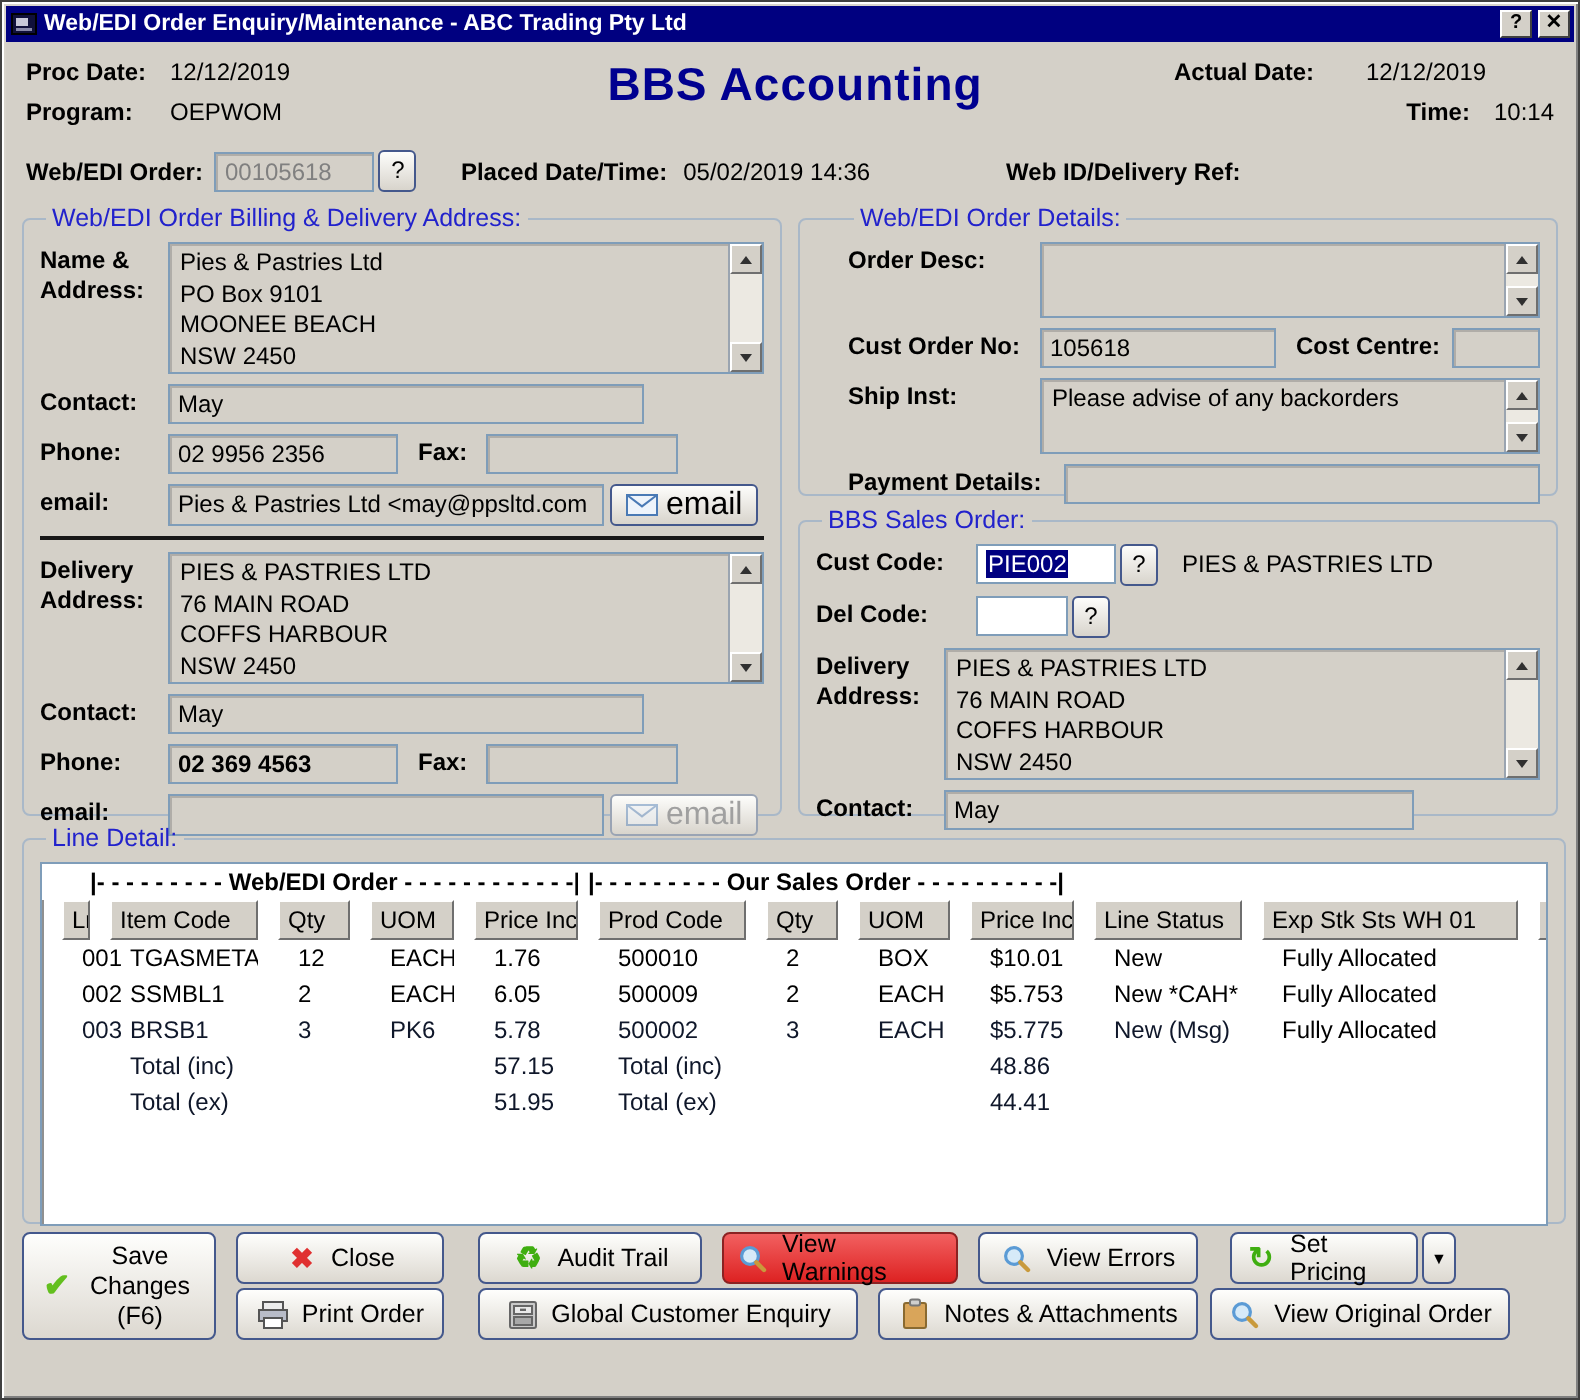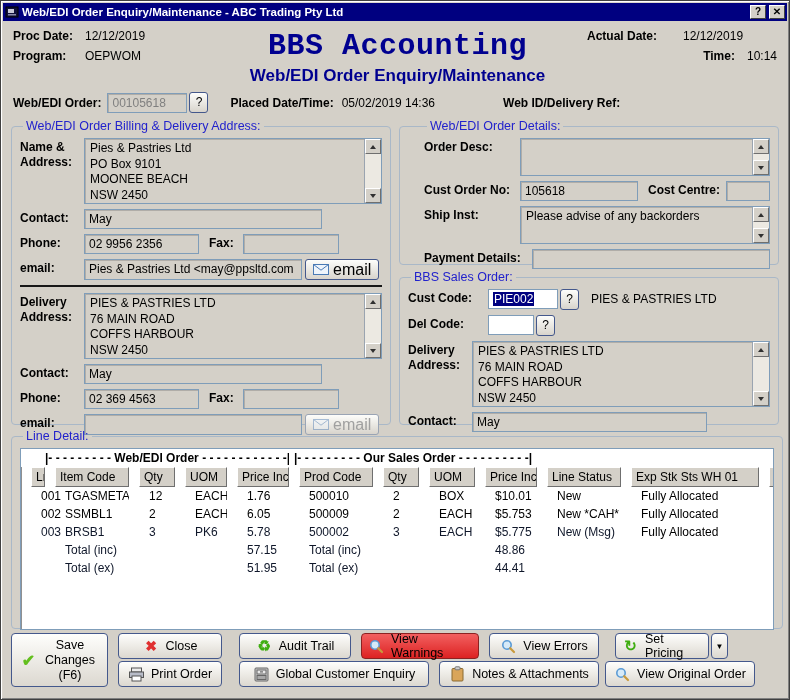--- a/index.html
+++ b/index.html
@@ -18,21 +18,21 @@
   
   .header { display:flex; padding:8px 10px 2px 10px; }
   .hcol-left { width:195px; }
   .hcol-right { width:190px; }
   .hrow { display:flex; margin-bottom:6px; }
   .hlabel { font-weight:bold; }
   .hcol-left .hlabel { width:72px; }
   .hcol-right .hlabel { width:84px; text-align:left; }
   .hcol-right .hval { margin-left:12px; }
   .hcenter { flex:1; text-align:center; color:#000090; font-weight:bold; }
-  .app-title { font-size:30px; letter-spacing:0.5px;font-family:Liberation Mono, monospace; }
+  .app-title { font-size:23px; letter-spacing:0.5px; }
   .screen-title { font-size:17px; margin-top:3px; }
 
   
   .order-bar { display:flex; align-items:center; padding:4px 10px 6px 10px; }
   .order-bar .b { font-weight:bold; }
 
   
   .field { background:#d4d0c8; border:1px solid #7f9db9; height:20px; padding:2px 4px;
     overflow:hidden; white-space:nowrap; box-shadow: inset 1px 1px 0 rgba(110,110,110,0.35); }
   .field.white { background:#ffffff; box-shadow:none; }
@@ -119,21 +119,20 @@
         <span class="hlabel">Proc Date:</span>
         <span>12/12/2019</span>
       </div>
       <div class="hrow">
         <span class="hlabel">Program:</span>
         <span>OEPWOM</span>
       </div>
     </div>
     <div class="hcenter">
       <div class="app-title">BBS Accounting</div>
-      <div class="screen-title">Web/EDI Order Enquiry/Maintenance</div>
     </div>
     <div class="hcol-right">
       <div class="hrow">
         <span class="hlabel">Actual Date:</span>
         <span class="hval">12/12/2019</span>
       </div>
       <div class="hrow" style="justify-content:flex-end; margin-right:0;">
         <span class="hlabel" style="text-align:right; width:84px;">Time:</span>
         <span class="hval">10:14</span>
       </div>
@@ -218,21 +217,21 @@
         </div>
       </div>
 
       <div class="frow">
         <span class="flabel">Contact:</span>
         <div class="field" style="width:238px;">May</div>
       </div>
 
       <div class="frow">
         <span class="flabel">Phone:</span>
-        <div class="field" style="width:115px;">02 369 4563</div>
+        <div class="field" style="width:115px;font-weight:bold;">02 369 4563</div>
         <span class="flabel" style="width:34px; margin-left:10px;">Fax:</span>
         <div class="field" style="width:96px;"></div>
       </div>
 
       <div class="frow" style="margin-bottom:0;">
         <span class="flabel">email:</span>
         <div class="field" style="width:218px; height:21px;"></div>
         <div class="email-btn dis">
           <svg width="16" height="11" viewBox="0 0 16 11">
             <rect x="0.5" y="0.5" width="15" height="10" fill="#eef4fb" stroke="#4a7ab5"></rect>

